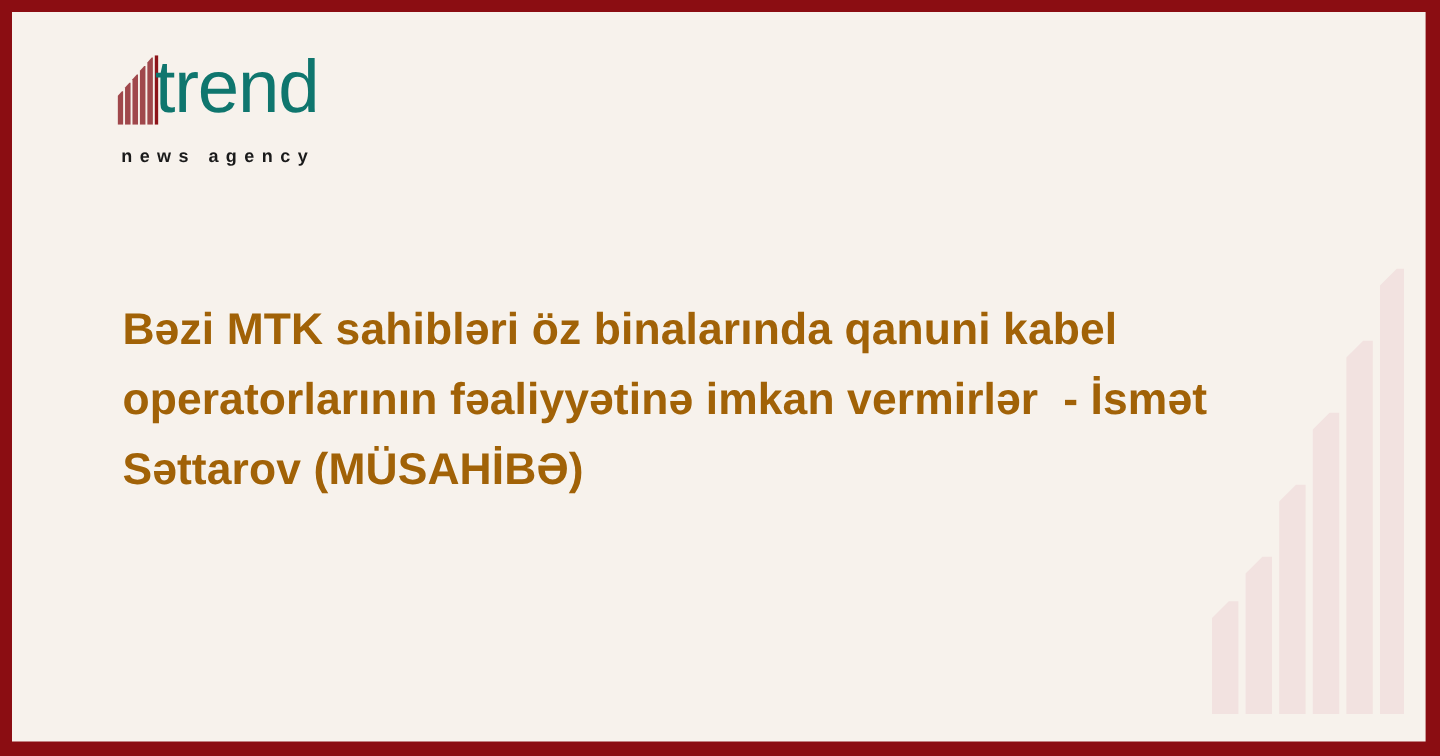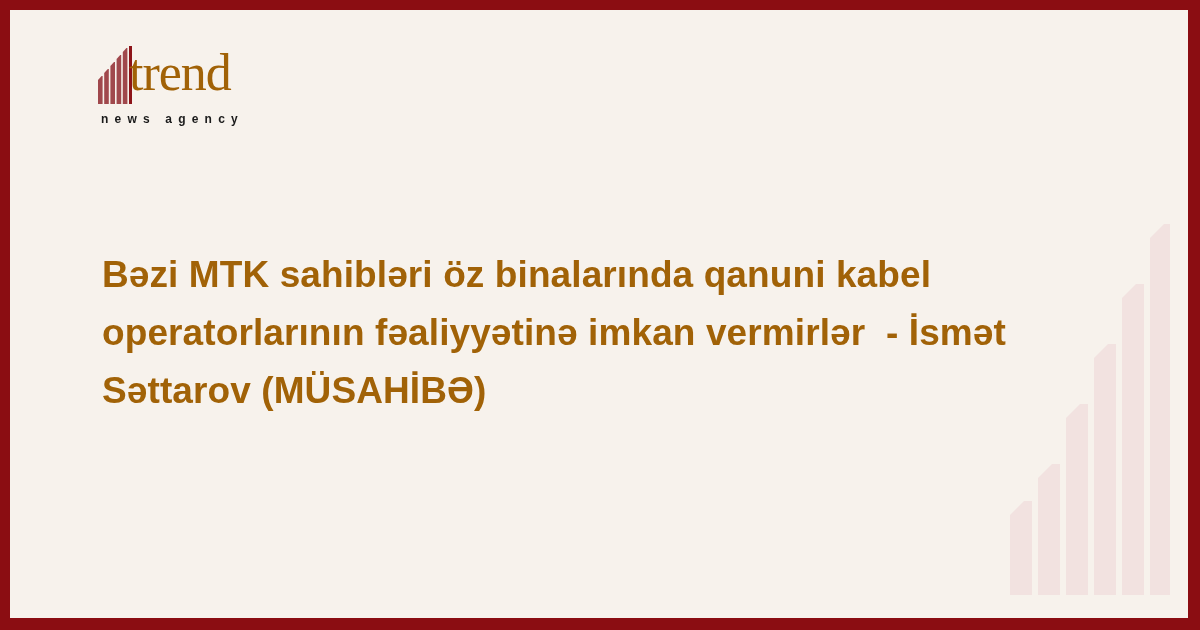--- a/index.html
+++ b/index.html
@@ -48,35 +48,35 @@
     height: 62px;
   }
   #logo-bars {
     width: 34px;
     height: 58px;
     flex: 0 0 auto;
     margin-top: 2px;
   }
   #logo-bars svg { display: block; width: 100%; height: 100%; }
   #logo-word {
-    font-family: Liberation Serif, serif;
-    font-size: 52px;
+    font-family: Liberation Sans, sans-serif;
+    font-size: 62px;
     font-weight: 400;
     line-height: 58px;
-    color: #a16207;
+    color: #0f766e;
     letter-spacing: -1px;
     margin-left: -3px;
   }
   #logo-tagline {
     font-family: "Liberation Sans", sans-serif;
-    font-size: 12px;
+    font-size: 15px;
     font-weight: 700;
     color: #1a1a1a;
     letter-spacing: 6.2px;
-    margin-top: 6px;
+    margin-top: 16px;
     margin-left: 3px;
     white-space: nowrap;
   }
 
   
   #headline {
     position: absolute;
     left: 92px;
     top: 236px;
     width: 930px;

